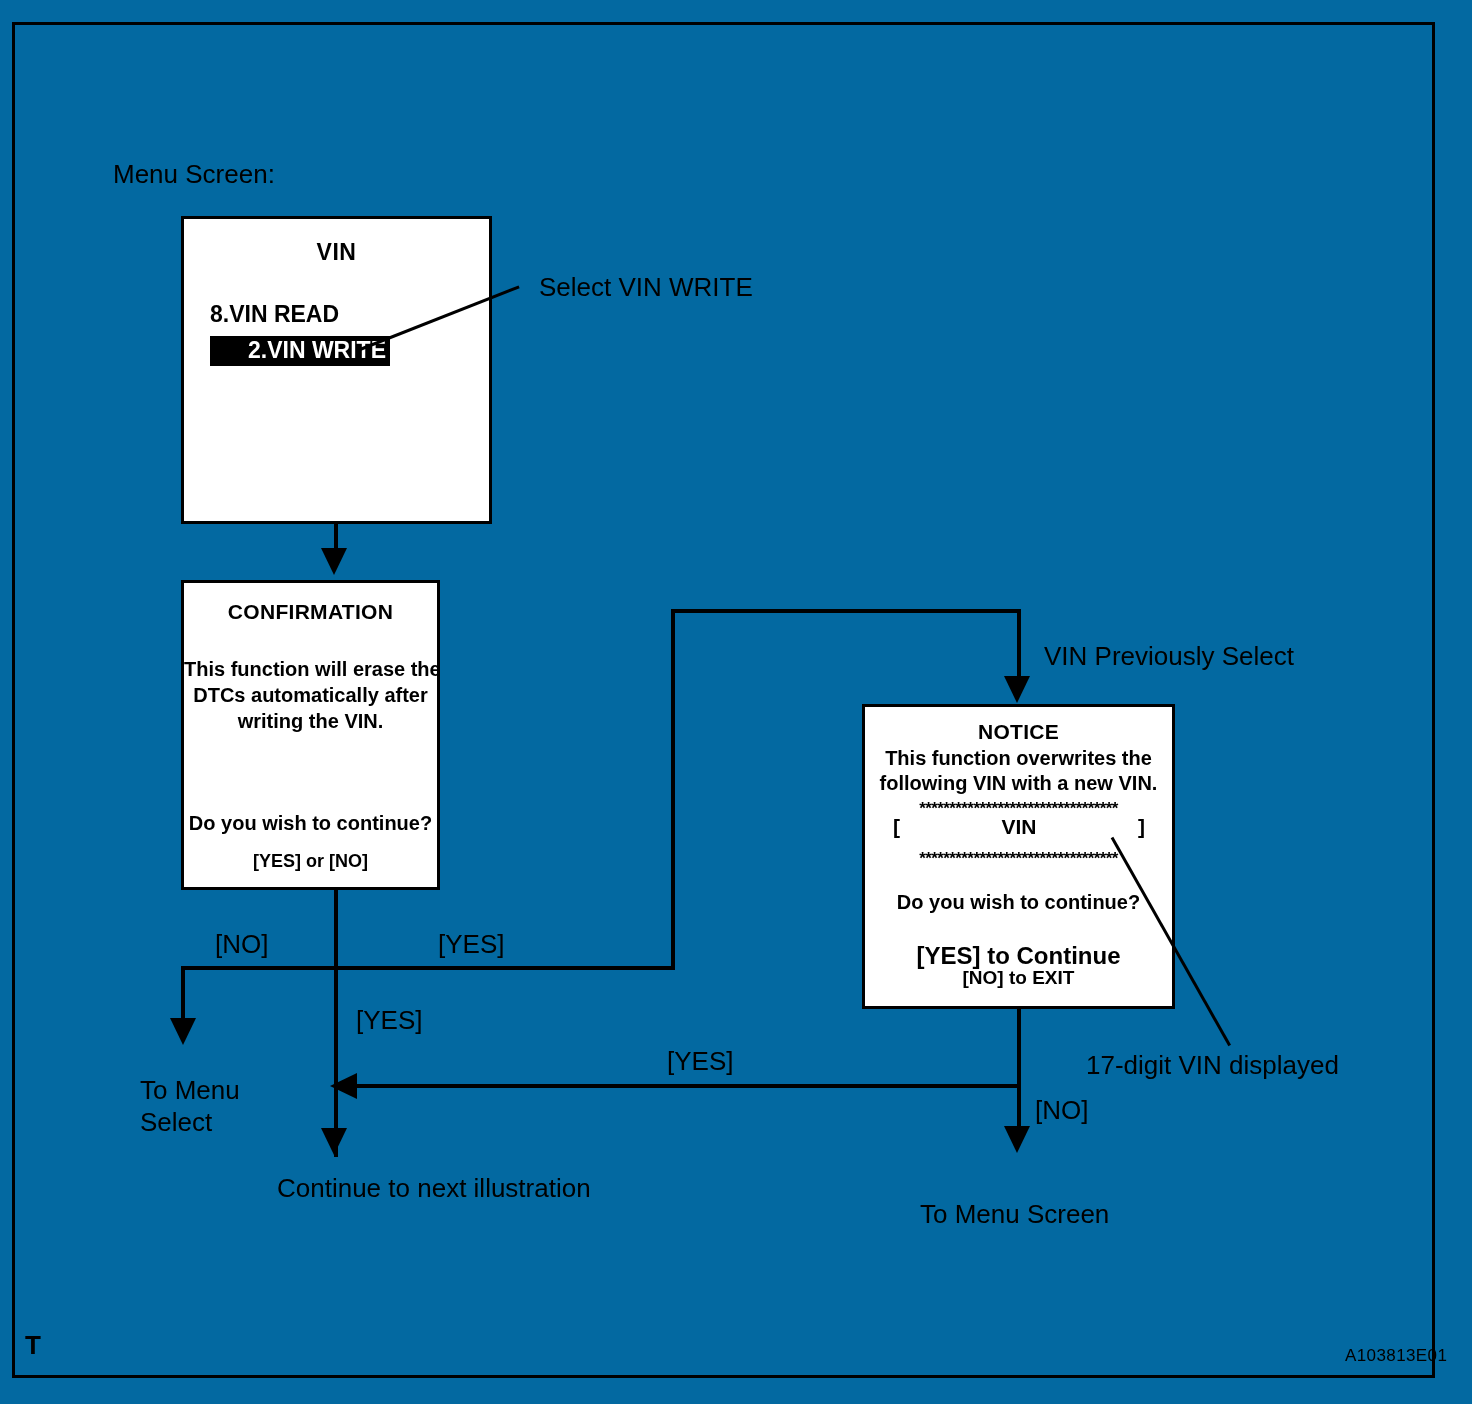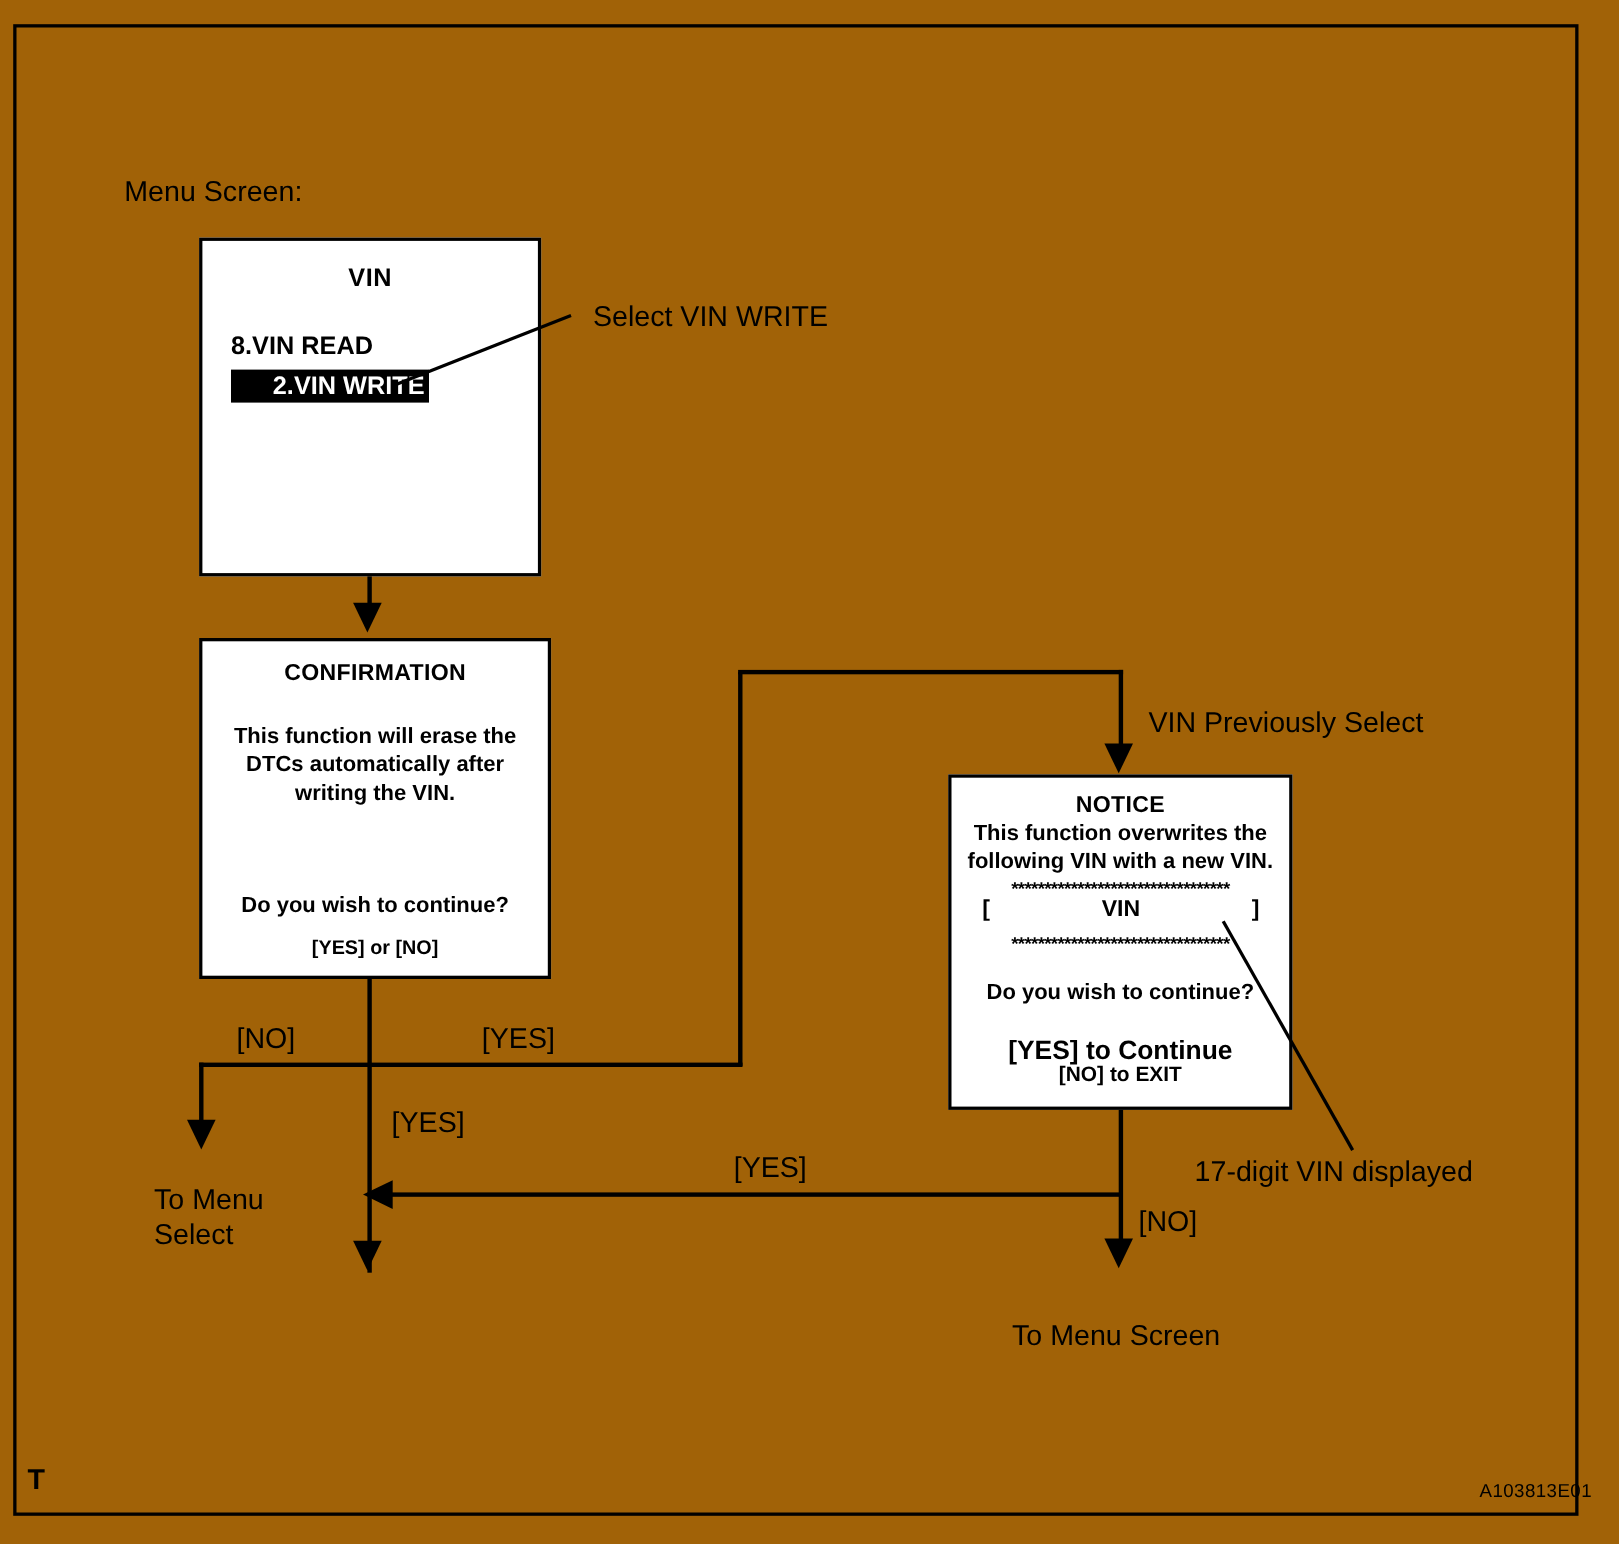--- a/index.html
+++ b/index.html
@@ -6,21 +6,21 @@
   html,body{margin:0;padding:0;background:#ffffff;}
   body{
     font-family:"Liberation Sans", sans-serif;
     color:#000000;
     -webkit-font-smoothing:antialiased;
   }
   #page{
     position:relative;
     width:1472px;
     height:1404px;
-    background:#a16207;
+    background:#0369a1;
     overflow:hidden;
   }
   
   #frame{
     position:absolute;
     left:12px; top:22px;
     width:1423px; height:1356px;
     border:3px solid #000;
     box-sizing:border-box;
   }
@@ -114,21 +114,21 @@
       <span class="hl" style="font-size:23px; font-weight:700; font-family:'Liberation Sans', sans-serif;padding-left:38px;">2.VIN WRITE</span>
     </div>
   </div>
 
   <div class="leader" style="left:360px; top:348px; width:171px; transform:rotate(-21.5deg);"></div>
   <div class="lbl lbl-25" style="left:539px; top:272px;">Select VIN WRITE</div>
 
   <div class="v-line" style="left:334px; top:524px; height:36px;"></div>
   <div class="arrow-down" style="left:321px; top:548px;"></div>
 
-  <div class="scr" style="left:181px; top:580px; width:320px; height:310px;">
+  <div class="scr" style="left:181px; top:580px; width:259px; height:310px;">
     <div class="scr-txt" style="left:0; top:16px; width:100%; font-size:21px; letter-spacing:0.3px;">CONFIRMATION</div>
     <div class="scr-txt" style="left:0; top:74px; width:100%; font-size:20px;">This function will erase the</div>
     <div class="scr-txt" style="left:0; top:100px; width:100%; font-size:20px;">DTCs automatically after</div>
     <div class="scr-txt" style="left:0; top:126px; width:100%; font-size:20px;">writing the VIN.</div>
     <div class="scr-txt" style="left:0; top:228px; width:100%; font-size:20px;">Do you wish to continue?</div>
     <div class="scr-txt" style="left:0; top:268px; width:100%; font-size:18px;">[YES] or [NO]</div>
   </div>
 
   <div class="v-line" style="left:671px; top:611px; height:358px;"></div>
   <div class="h-line" style="left:671px; top:609px; width:350px;"></div>
@@ -172,19 +172,20 @@
 
   <div class="arrow-down" style="left:321px; top:1128px;"></div>
 
   <div class="v-line" style="left:1017px; top:1009px; height:125px;"></div>
   <div class="arrow-down" style="left:1004px; top:1126px;"></div>
   <div class="lbl lbl-25" style="left:1035px; top:1095px;">[NO]</div>
 
   <div class="lbl lbl-25" style="left:140px; top:1075px;">To Menu</div>
   <div class="lbl lbl-25" style="left:140px; top:1107px;">Select</div>
 
+  <div class="lbl lbl-25" style="left:277px; top:1173px;">Continue to next illustration</div>
 
   <div class="lbl lbl-25" style="left:920px; top:1199px;">To Menu Screen</div>
 
   <div class="corner-mark" style="left:25px; top:1330px;">T</div>
   <div class="partno" style="left:1345px; top:1346px;">A103813E01</div>
 
 </div>
 
 </body></html>

